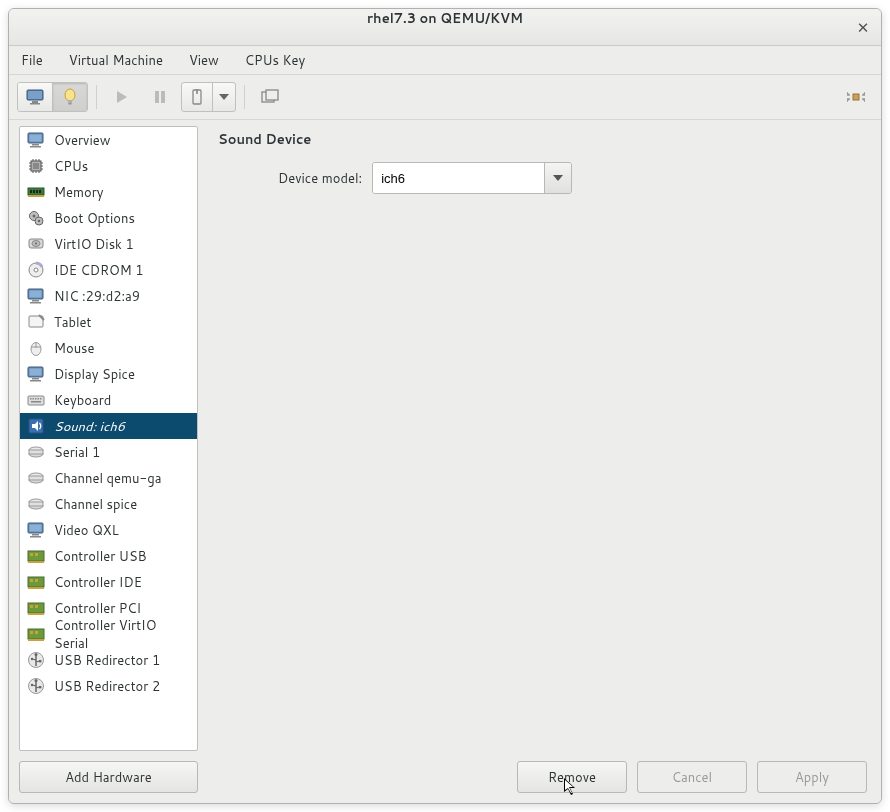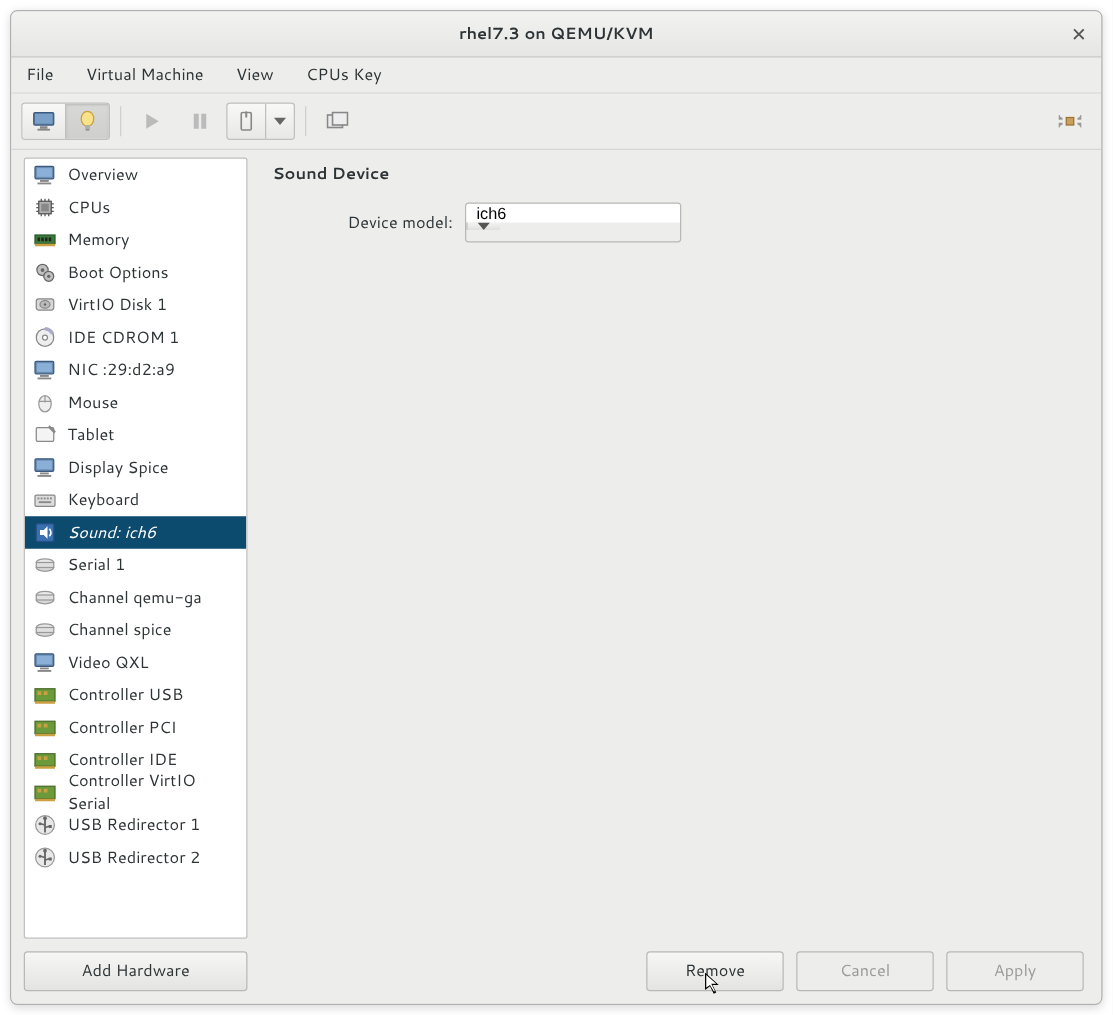--- a/index.html
+++ b/index.html
@@ -29,21 +29,21 @@
     flex-direction: column;
     overflow: hidden;
     background: #e8e8e7;
   }
   
   .titlebar {
     height: 36px;
     background: linear-gradient(to bottom, #f2f2f1, #e6e6e5);
     border-bottom: 1px solid #c9c9c8;
     display: flex;
-    align-items: center;
+    align-items: flex-start;
     position: relative;
   }
   .titlebar-title {
     flex: 1;
     text-align: center;
     font-weight: bold;
     font-size: 13px;
     color: #2e3436;
   }
   .titlebar-close {
@@ -221,21 +221,20 @@
   .form-label {
     font-size: 13px;
     margin-left: 48px;
   }
   .combo {
     display: flex;
     border: 1px solid #b8b8b7;
     border-radius: 3px;
     height: 30px;
     overflow: hidden;
-    flex-direction: column;
   }
   .combo-input {
     width: 155px;
     border: none;
     padding: 0 8px;
     font-size: 13px;
     background: #fff;
     outline: none;
   }
   .combo-btn {
@@ -478,35 +477,35 @@
                   <rect x="2.5" y="3.5" width="12" height="7" fill="#8ab0d8"></rect>
                   <rect x="5" y="13" width="7" height="1.5" fill="#888"></rect>
                   <rect x="3" y="15" width="11" height="1.5" fill="#888"></rect>
                 </svg>
               </span>
               <span>NIC :29:d2:a9</span>
             </div>
             <div class="side-row">
               <span class="icon-slot">
                 <svg width="18" height="18" viewBox="0 0 18 18">
+                  <rect x="2" y="3" width="14" height="11" rx="1" fill="#f4f4f4" stroke="#888"></rect>
+                  <line x1="12" y1="2" x2="17" y2="7" stroke="#888" stroke-width="2"></line>
+                </svg>
+              </span>
+              <span>Tablet</span>
+            </div>
+            <div class="side-row">
+              <span class="icon-slot">
+                <svg width="18" height="18" viewBox="0 0 18 18">
                   <ellipse cx="9" cy="10" rx="5" ry="6.5" fill="#eee" stroke="#999"></ellipse>
                   <line x1="9" y1="3.5" x2="9" y2="9" stroke="#999"></line>
                   <line x1="4" y1="8" x2="14" y2="8" stroke="#999"></line>
                 </svg>
               </span>
               <span>Mouse</span>
-            </div>
-            <div class="side-row">
-              <span class="icon-slot">
-                <svg width="18" height="18" viewBox="0 0 18 18">
-                  <rect x="2" y="3" width="14" height="11" rx="1" fill="#f4f4f4" stroke="#888"></rect>
-                  <line x1="12" y1="2" x2="17" y2="7" stroke="#888" stroke-width="2"></line>
-                </svg>
-              </span>
-              <span>Tablet</span>
             </div>
             <div class="side-row">
               <span class="icon-slot">
                 <svg width="18" height="18" viewBox="0 0 18 18">
                   <rect x="1" y="2" width="15" height="10" rx="1" fill="#6a8ab0" stroke="#3a5a80"></rect>
                   <rect x="2.5" y="3.5" width="12" height="7" fill="#8ab0d8"></rect>
                   <rect x="5" y="13" width="7" height="1.5" fill="#888"></rect>
                   <rect x="3" y="15" width="11" height="1.5" fill="#888"></rect>
                 </svg>
               </span>
@@ -592,32 +591,32 @@
             </div>
             <div class="side-row">
               <span class="icon-slot">
                 <svg width="18" height="18" viewBox="0 0 18 18">
                   <rect x="1" y="4" width="16" height="10" fill="#6a9a3a" stroke="#4a6a2a"></rect>
                   <rect x="3" y="6" width="3" height="3" fill="#caa040"></rect>
                   <rect x="8" y="6" width="3" height="3" fill="#caa040"></rect>
                   <rect x="1" y="14" width="16" height="2" fill="#caa040"></rect>
                 </svg>
               </span>
-              <span>Controller PCI</span>
+              <span>Controller IDE</span>
             </div>
             <div class="side-row">
               <span class="icon-slot">
                 <svg width="18" height="18" viewBox="0 0 18 18">
                   <rect x="1" y="4" width="16" height="10" fill="#6a9a3a" stroke="#4a6a2a"></rect>
                   <rect x="3" y="6" width="3" height="3" fill="#caa040"></rect>
                   <rect x="8" y="6" width="3" height="3" fill="#caa040"></rect>
                   <rect x="1" y="14" width="16" height="2" fill="#caa040"></rect>
                 </svg>
               </span>
-              <span>Controller IDE</span>
+              <span>Controller PCI</span>
             </div>
             <div class="side-row">
               <span class="icon-slot">
                 <svg width="18" height="18" viewBox="0 0 18 18">
                   <rect x="1" y="4" width="16" height="10" fill="#6a9a3a" stroke="#4a6a2a"></rect>
                   <rect x="3" y="6" width="3" height="3" fill="#caa040"></rect>
                   <rect x="8" y="6" width="3" height="3" fill="#caa040"></rect>
                   <rect x="1" y="14" width="16" height="2" fill="#caa040"></rect>
                 </svg>
               </span>

